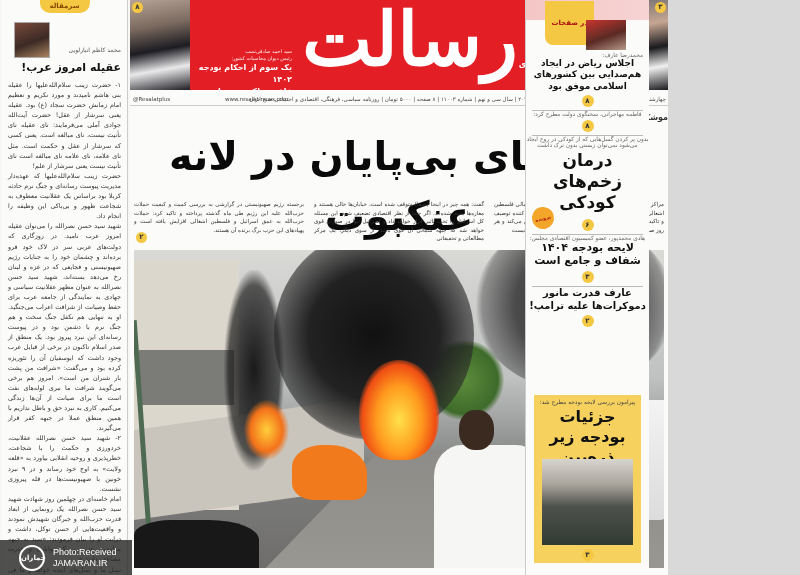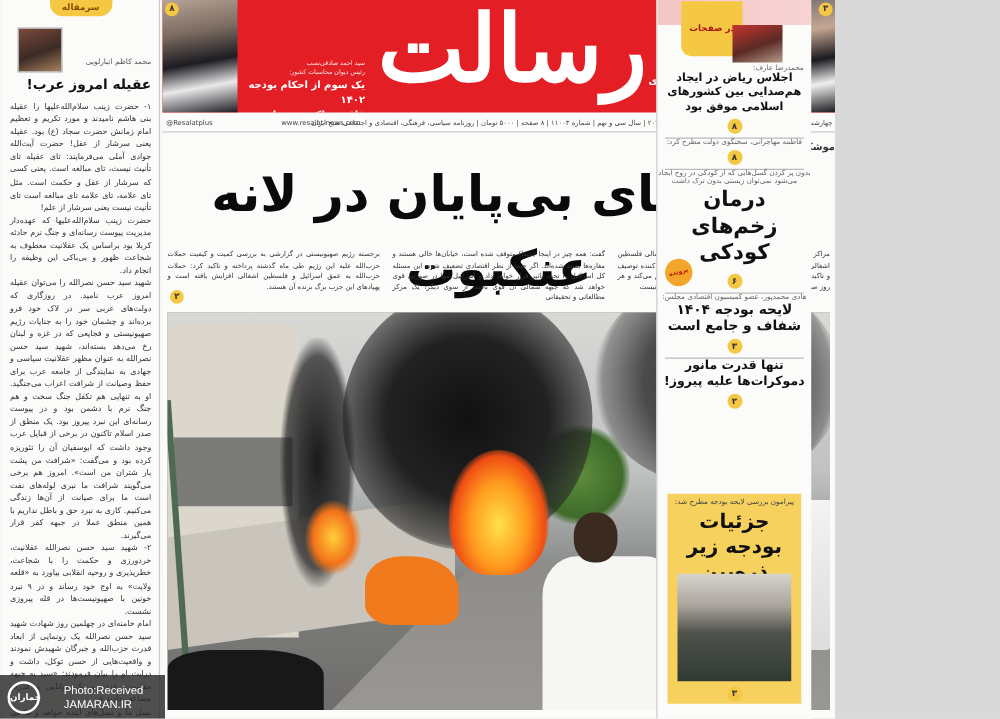--- a/index.html
+++ b/index.html
@@ -64,21 +64,21 @@
   .ph-road { position: absolute; left: 120px; top: 200px; width: 420px; height: 130px; background: linear-gradient(180deg,#8e8c88,#9a9893); clip-path: polygon(30% 0,100% 0,100% 100%,0 100%); }
   .ph-orange-car { position: absolute; left: 158px; top: 195px; width: 75px; height: 55px; border-radius: 40% 50% 20% 30%; background: #f07a1c; }
   .ph-white-car { position: absolute; left: 445px; top: 150px; width: 90px; height: 120px; border-radius: 30% 0 10% 10%; background: linear-gradient(180deg,#f3f3f3,#dcdcdc); }
   .ph-black-car { position: absolute; left: 0; top: 270px; width: 125px; height: 50px; border-radius: 30% 40% 0 0; background: #181818; }
   .ph-person { position: absolute; left: 300px; top: 160px; width: 115px; height: 160px; }
   .ph-head { position: absolute; left: 25px; top: 0; width: 35px; height: 40px; border-radius: 45%; background: #3b2a20; }
   .ph-body { position: absolute; left: 0; top: 35px; width: 110px; height: 125px; border-radius: 25% 25% 0 0; background: #f6f6f4; }
   .ph-pole { position: absolute; left: 5px; top: 70px; width: 5px; height: 210px; background: #4f6a52; transform: rotate(-4deg); }
 
   
-  .watermark { position: absolute; left: 0; top: 540px; width: 132px; height: 35px; background: rgba(40,40,40,.82); display: flex; align-items: center; gap: 19px; padding-left: 6px; }
+  .watermark { position: absolute; left: 0; top: 540px; width: 132px; height: 35px; background: rgba(40,40,40,.82); display: flex; align-items: center; gap: 8px; padding-left: 19px; }
   .wm-logo { width: 26px; height: 26px; border-radius: 50%; border: 2px solid #fff; color: #fff; font-size: 7px; text-align: center; line-height: 22px; font-weight: bold; }
   .wm-text { color: #fff; font-size: 9px; line-height: 11px; font-family: "Liberation Sans", sans-serif; }
 </style>
 </head>
 <body>
 
 <div class="page">
 
   <aside class="left-col">
     <div class="tag-ribbon">سرمقاله</div>
@@ -182,21 +182,21 @@
         <span class="num-badge">۶</span>
       </div>
       <div class="rule"></div>
       <div>
         <div class="rc-small">هادی محمدپور، عضو کمیسیون اقتصادی مجلس:</div>
         <div class="rc-head" style="font-size:11px;">لایحه بودجه ۱۴۰۴ شفاف و جامع است</div>
         <span class="num-badge">۳</span>
       </div>
       <div class="rule"></div>
       <div>
-        <div class="rc-head" style="font-size:10px;">تنها قدرت مانور دموکرات‌ها علیه پیروز!</div>
+        <div class="rc-head" style="font-size:10px;">عارف قدرت مانور دموکرات‌ها علیه ترامپ!</div>
         <span class="num-badge">۲</span>
       </div>
     </div>
 
     <div class="special-badge">پرونده</div>
 
     <div class="rc-yellow-box">
       <div class="rc-small" style="color:#444;">پیرامون بررسی لایحه بودجه مطرح شد:</div>
       <div class="rc-head" style="font-size:16px; margin-top:2px;">جزئیات بودجه زیر ذره‌بین مجلس</div>
       <div class="parl-photo" title="صحن مجلس شورای اسلامی"></div>

